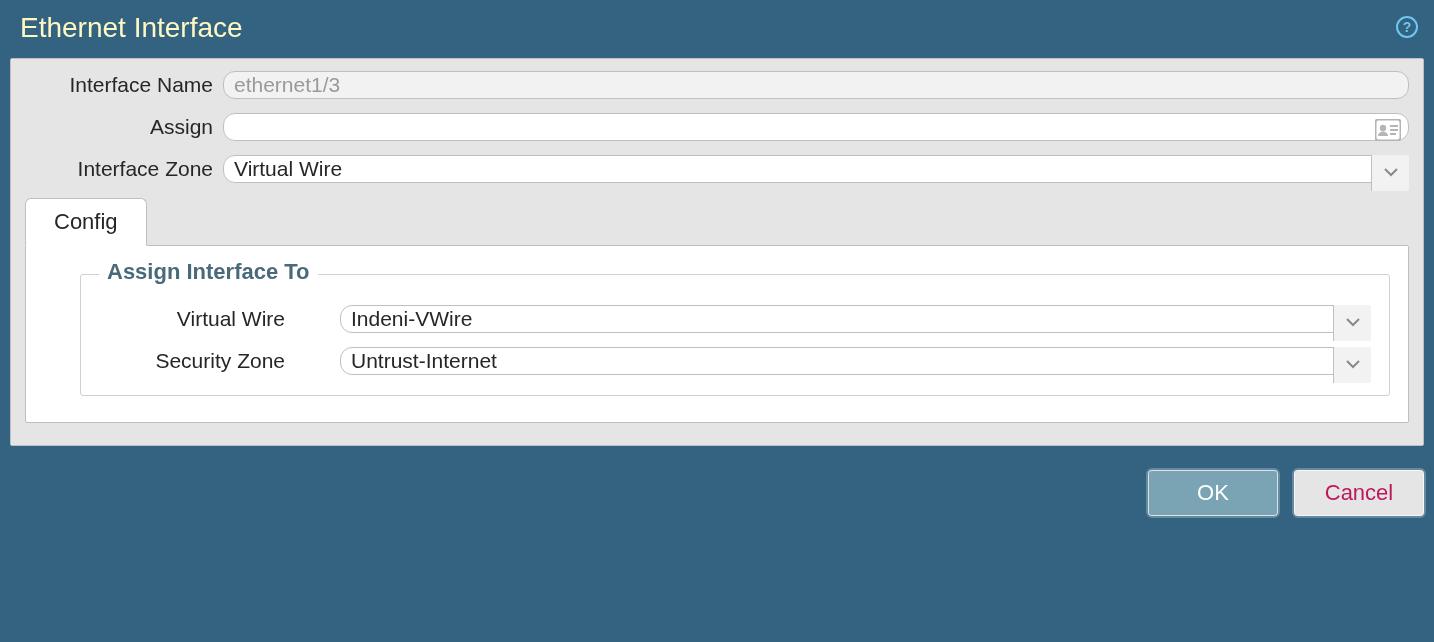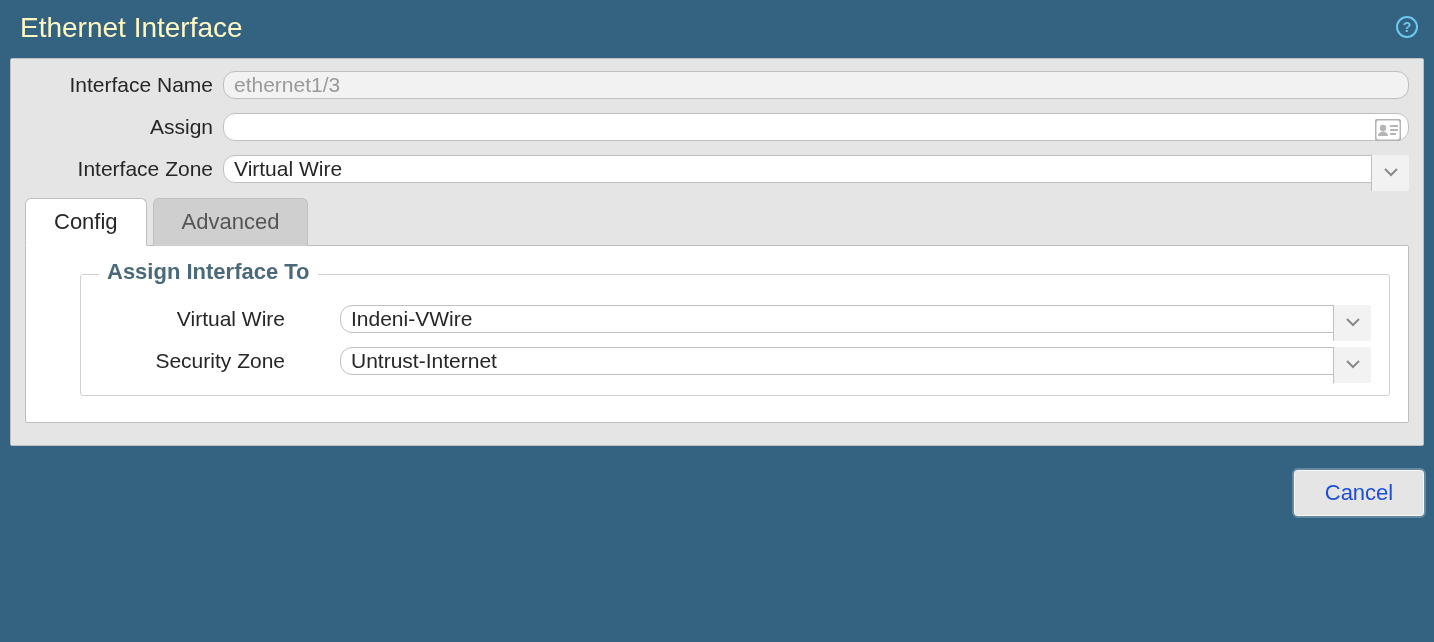--- a/index.html
+++ b/index.html
@@ -99,21 +99,20 @@
 }
 .tab {
   padding: 10px 28px;
   font-size: 22px;
   color: #555;
   background: #cfcfcf;
   border: 1px solid #bfbfbf;
   border-bottom: none;
   border-top-left-radius: 6px;
   border-top-right-radius: 6px;
-  margin-right: 6px;
   cursor: pointer;
   position: relative;
   top: 1px;
 }
 .tab.active {
   background: #fff;
   color: #262626;
   border-bottom: 1px solid #fff;
 }
 
@@ -175,21 +174,21 @@
   font-family: inherit;
   border: 1px solid rgba(255,255,255,0.7);
   outline: 2px solid rgba(255,255,255,0.25);
 }
 .btn-primary {
   background: #7aa3b3;
   color: #fff;
 }
 .btn-secondary {
   background: #e5e5e5;
-  color: #1d4ed8;
+  color: #be185d;
 }
 </style>
 </head>
 <body>
 
 <div class="dialog-title">Ethernet Interface</div>
 <div class="help-icon">
   <svg viewBox="0 0 22 22">
       <circle cx="11" cy="11" r="10" fill="none" stroke="#6dc8f0" stroke-width="2"></circle>
       <text x="11" y="16" text-anchor="middle" font-size="14" font-weight="bold" fill="#6dc8f0">?</text>
@@ -230,21 +229,20 @@
         <svg width="14" height="10" viewBox="0 0 14 10">
             <path d="M1 1l6 6 6-6" fill="none" stroke="#8a8a8a" stroke-width="2"></path>
           </svg>
       </div>
     </div>
   </div>
 
 
   <div class="tabs">
     <div class="tab active">Config</div>
-    <div class="tab">Advanced</div>
   </div>
 
   <div class="tab-pane">
     <div class="fieldset">
       <div class="legend">Assign Interface To</div>
 
       <div class="inner-row">
         <div class="ilabel">Virtual Wire</div>
         <div class="ifield">
           <input class="dropdown" readonly="" value="Indeni-VWire" style="">
@@ -267,14 +265,15 @@
           </div>
         </div>
       </div>
 
     </div>
   </div>
 
 </div>
 
 <div class="footer">
+  <button class="btn btn-primary">OK</button>
   <button class="btn btn-secondary">Cancel</button>
 </div>
 
 </body></html>

